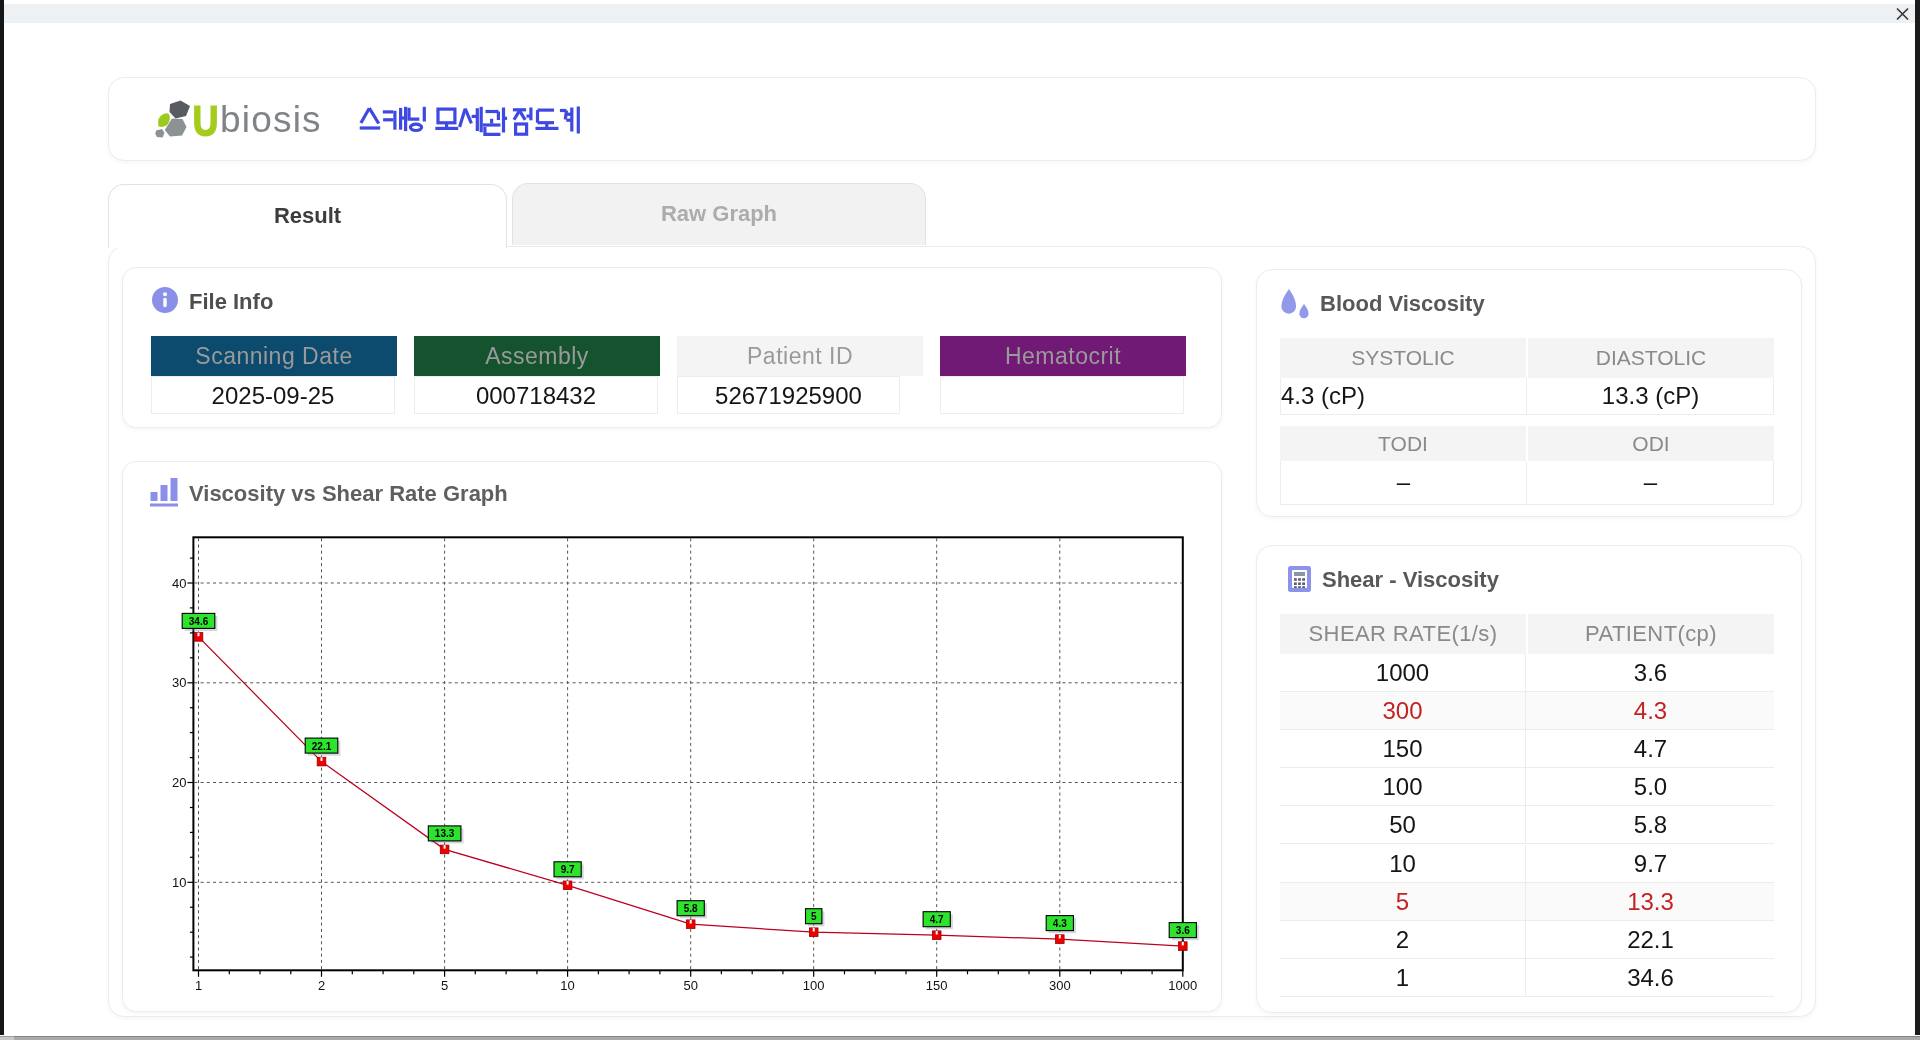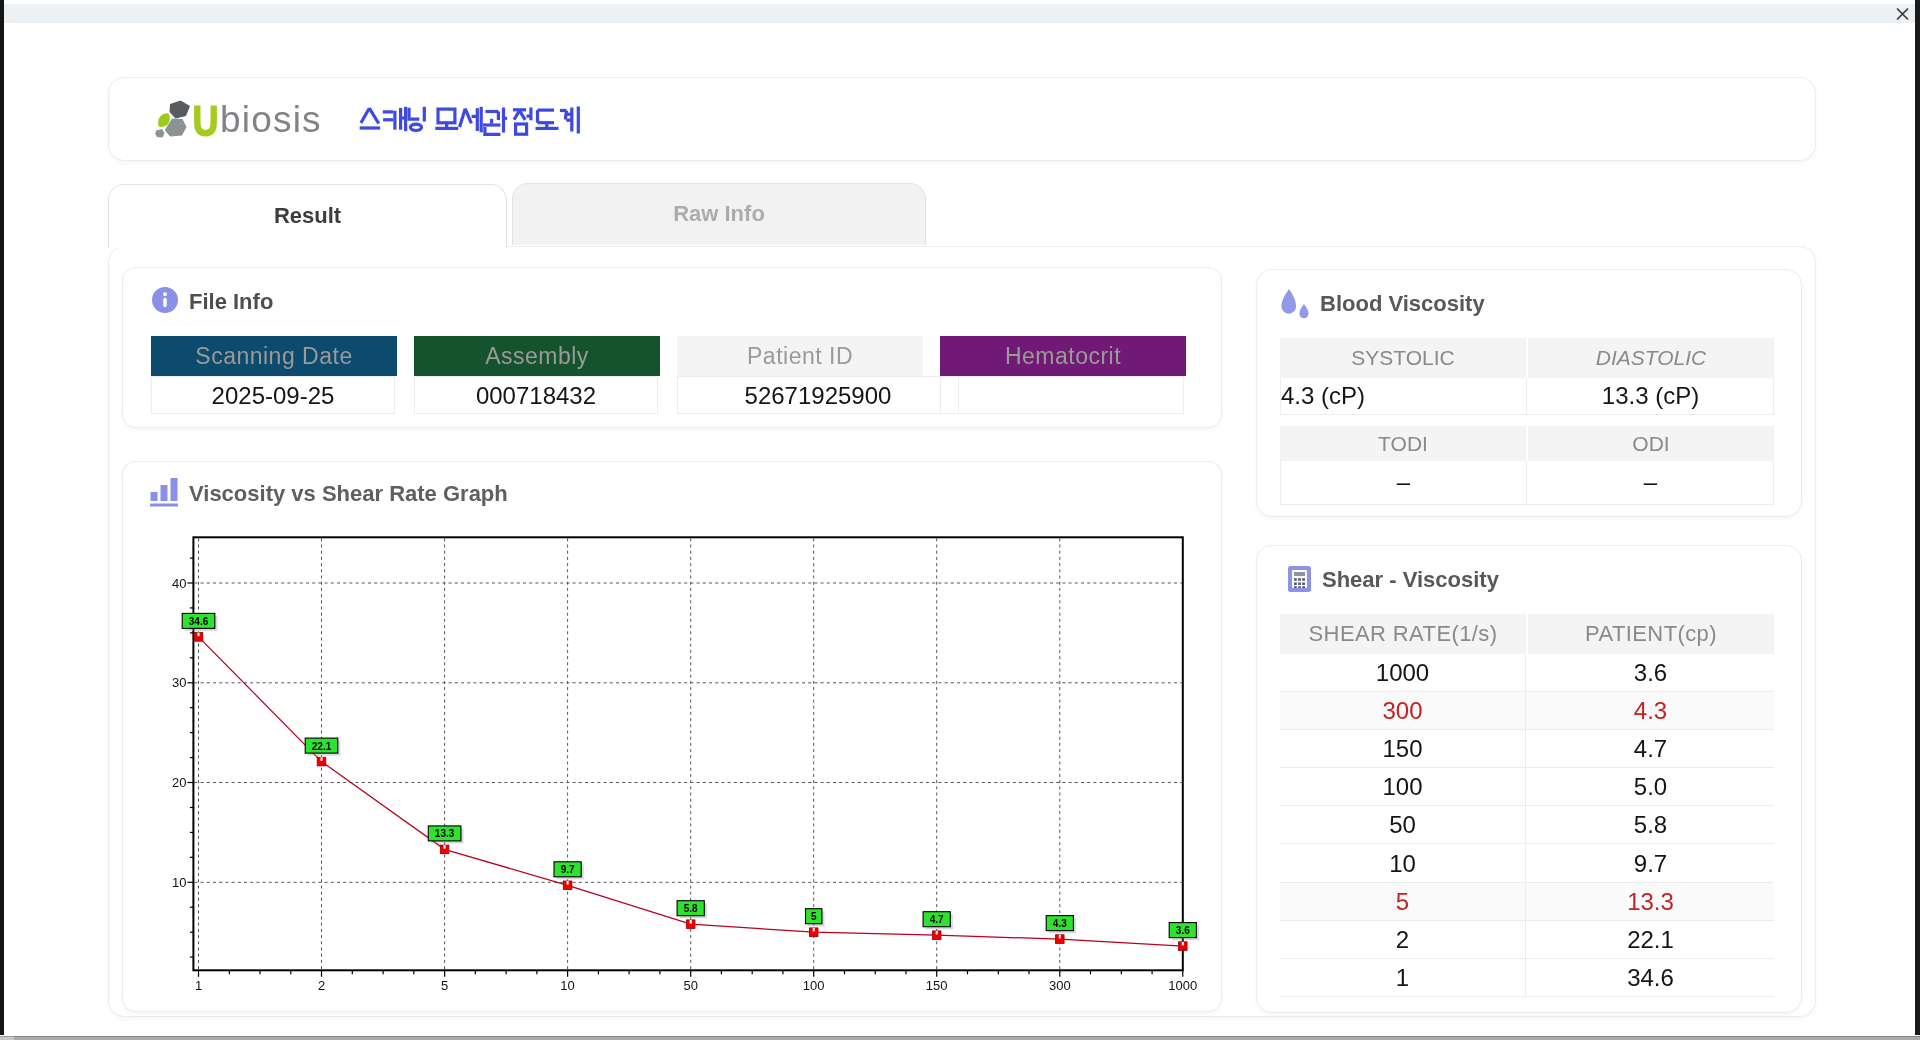--- a/index.html
+++ b/index.html
@@ -82,38 +82,38 @@
       <path d="M1.2,5.5 L7.8,5.5" fill="none" stroke="#3d49e2" stroke-width="3.2" stroke-linecap="butt"></path>
       <path d="M7.8,5.5 L6.6,14.5" fill="none" stroke="#3d49e2" stroke-width="3.2" stroke-linecap="butt"></path>
       <path d="M7.6,9.2 L13.1,9.2" fill="none" stroke="#3d49e2" stroke-width="3.2" stroke-linecap="butt"></path>
       <path d="M7.6,15.2 L13.1,15.2" fill="none" stroke="#3d49e2" stroke-width="3.2" stroke-linecap="butt"></path>
       <path d="M13.1,2.5 L13.1,26.5" fill="none" stroke="#3d49e2" stroke-width="3.2" stroke-linecap="butt"></path>
       <path d="M19.6,1.5 L19.6,28.5" fill="none" stroke="#3d49e2" stroke-width="3.2" stroke-linecap="butt"></path>
     </g>
 </svg>
 <div style="position:absolute;left:220px;top:99px;font-size:37px;color:#818487;letter-spacing:1.2px;">biosis</div>
 
-<div style="position:absolute;left:512px;top:183px;width:414px;height:62px;background:#f2f2f2;border:1px solid #e2e2e2;border-bottom:none;border-radius:16px 16px 0 0;text-align:center;line-height:60px;font-weight:bold;font-size:22px;color:#acacac;">Raw Info</div>
+<div style="position:absolute;left:512px;top:183px;width:414px;height:62px;background:#f2f2f2;border:1px solid #e2e2e2;border-bottom:none;border-radius:16px 16px 0 0;text-align:center;line-height:60px;font-weight:bold;font-size:22px;color:#acacac;">Raw Graph</div>
 
 <div class="card" style="left:108px;top:246px;width:1708px;height:771px;border-radius:16px;"></div>
 <div style="position:absolute;left:108px;top:184px;width:399px;height:64px;background:#fff;border:1px solid #e2e2e2;border-bottom:none;border-radius:16px 16px 0 0;text-align:center;line-height:62px;font-weight:bold;font-size:22px;color:#3c3c3c;">Result</div>
 
 <div class="card" style="left:122px;top:267px;width:1100px;height:161px;border-radius:14px;"></div>
 <svg style="position:absolute;left:152px;top:287px;" width="26" height="26" viewBox="0 0 26 26">
   <circle cx="13" cy="13" r="13" fill="#8a90e8"></circle>
   <circle cx="13" cy="7.2" r="2" fill="#fff"></circle>
   <rect x="11.3" y="10.8" width="3.4" height="9.4" rx="1.6" fill="#fff"></rect>
 </svg>
 <div class="ttl" style="left:189px;top:289px;color:#4e4e4e;">File Info</div>
 <div style="position:absolute;left:151px;top:336px;width:246px;height:40px;background:#0c4a6e;text-align:center;line-height:40px;font-size:23px;letter-spacing:0.5px;color:#9a9a9a;">Scanning Date</div>
 <div style="position:absolute;left:151px;top:376px;width:244px;height:38px;border:1px solid #ededed;text-align:center;line-height:38px;font-size:24px;color:#151515;">2025-09-25</div>
 <div style="position:absolute;left:414px;top:336px;width:246px;height:40px;background:#14532d;text-align:center;line-height:40px;font-size:23px;letter-spacing:0.5px;color:#9a9a9a;">Assembly</div>
 <div style="position:absolute;left:414px;top:376px;width:244px;height:38px;border:1px solid #ededed;text-align:center;line-height:38px;font-size:24px;color:#151515;">000718432</div>
 <div style="position:absolute;left:677px;top:336px;width:246px;height:40px;background:#f4f4f4;text-align:center;line-height:40px;font-size:23px;letter-spacing:0.5px;color:#9a9a9a;">Patient ID</div>
-<div style="position:absolute;left:677px;top:376px;width:282px;height:38px;border:1px solid #ededed;text-align:center;line-height:38px;font-size:24px;color:#151515;">52671925900</div>
+<div style="position:absolute;left:677px;top:376px;width:223px;height:38px;border:1px solid #ededed;text-align:center;line-height:38px;font-size:24px;color:#151515;">52671925900</div>
 <div style="position:absolute;left:940px;top:336px;width:246px;height:40px;background:#701a75;text-align:center;line-height:40px;font-size:23px;letter-spacing:0.5px;color:#9a9a9a;">Hematocrit</div>
 <div style="position:absolute;left:940px;top:376px;width:244px;height:38px;border:1px solid #ededed;text-align:center;line-height:38px;font-size:24px;color:#151515;"></div>
 
 <div class="card" style="left:122px;top:461px;width:1100px;height:551px;border-radius:14px;"></div>
 <svg style="position:absolute;left:150px;top:477px;" width="30" height="30" viewBox="0 0 30 30">
   <rect x="0.5" y="15" width="7" height="9" fill="#8a90e8"></rect>
   <rect x="10.5" y="8" width="7" height="16" fill="#8a90e8"></rect>
   <rect x="20.5" y="1" width="7" height="23" fill="#8a90e8"></rect>
   <rect x="0" y="26.5" width="28" height="3" fill="#8a90e8"></rect>
 </svg>
@@ -262,21 +262,21 @@
 <text x="1182.8" y="934.0" font-size="10" font-weight="bold" fill="#000" text-anchor="middle">3.6</text>
 </svg>
 
 <div class="card" style="left:1256px;top:269px;width:546px;height:248px;"></div>
 <svg style="position:absolute;left:1281px;top:287px;" width="30" height="32" viewBox="0 0 30 32">
   <path d="M8,2 Q15,12 15,18.5 A7.3,7.3 0 1 1 0.5,18.5 Q0.5,12 8,2 Z" fill="#9298ea"></path>
   <path d="M23,17 Q27.5,23 27.5,26 A4.6,4.6 0 1 1 18.4,26 Q18.4,23 23,17 Z" fill="#9298ea"></path>
 </svg>
 <div class="ttl" style="left:1320px;top:291px;">Blood Viscosity</div>
 <div style="position:absolute;left:1280px;top:338px;width:246px;height:40px;background:#f4f4f4;text-align:center;line-height:40px;font-size:21px;color:#8a8a8a;">SYSTOLIC</div>
-<div style="position:absolute;left:1528px;top:338px;width:246px;height:40px;background:#f4f4f4;text-align:center;line-height:40px;font-size:21px;color:#8a8a8a;font-style:italic;">DIASTOLIC</div>
+<div style="position:absolute;left:1528px;top:338px;width:246px;height:40px;background:#f4f4f4;text-align:center;line-height:40px;font-size:21px;color:#8a8a8a;">DIASTOLIC</div>
 <div style="position:absolute;left:1280px;top:378px;width:494px;height:37px;border:1px solid #ededed;border-top:none;">
 <div style="position:absolute;left:0;top:0;width:246px;height:100%;border-right:1px solid #ededed;text-align:left;line-height:36px;font-size:24px;color:#151515;">4.3&nbsp;(cP)</div>
 <div style="position:absolute;left:247px;top:0;width:245px;height:100%;text-align:center;line-height:36px;font-size:24px;color:#151515;">13.3&nbsp;(cP)</div>
   </div>
 <div style="position:absolute;left:1280px;top:426px;width:246px;height:35px;background:#f4f4f4;text-align:center;line-height:35px;font-size:21px;color:#8a8a8a;">TODI</div>
 <div style="position:absolute;left:1528px;top:426px;width:246px;height:35px;background:#f4f4f4;text-align:center;line-height:35px;font-size:21px;color:#8a8a8a;">ODI</div>
 <div style="position:absolute;left:1280px;top:461px;width:494px;height:44px;border:1px solid #ededed;border-top:none;">
 <div style="position:absolute;left:0;top:0;width:246px;height:100%;border-right:1px solid #ededed;text-align:center;line-height:42px;font-size:24px;color:#151515;">–</div>
 <div style="position:absolute;left:247px;top:0;width:245px;height:100%;text-align:center;line-height:42px;font-size:24px;color:#151515;">–</div>
   </div>

